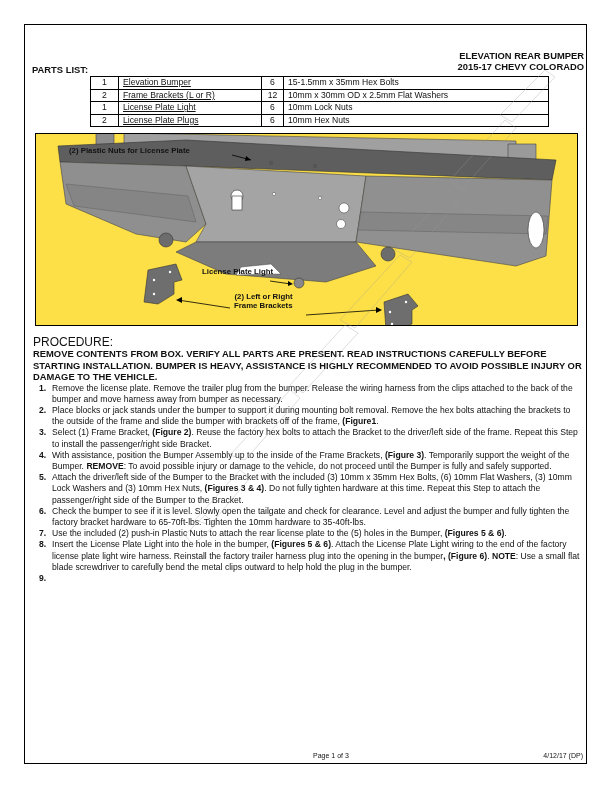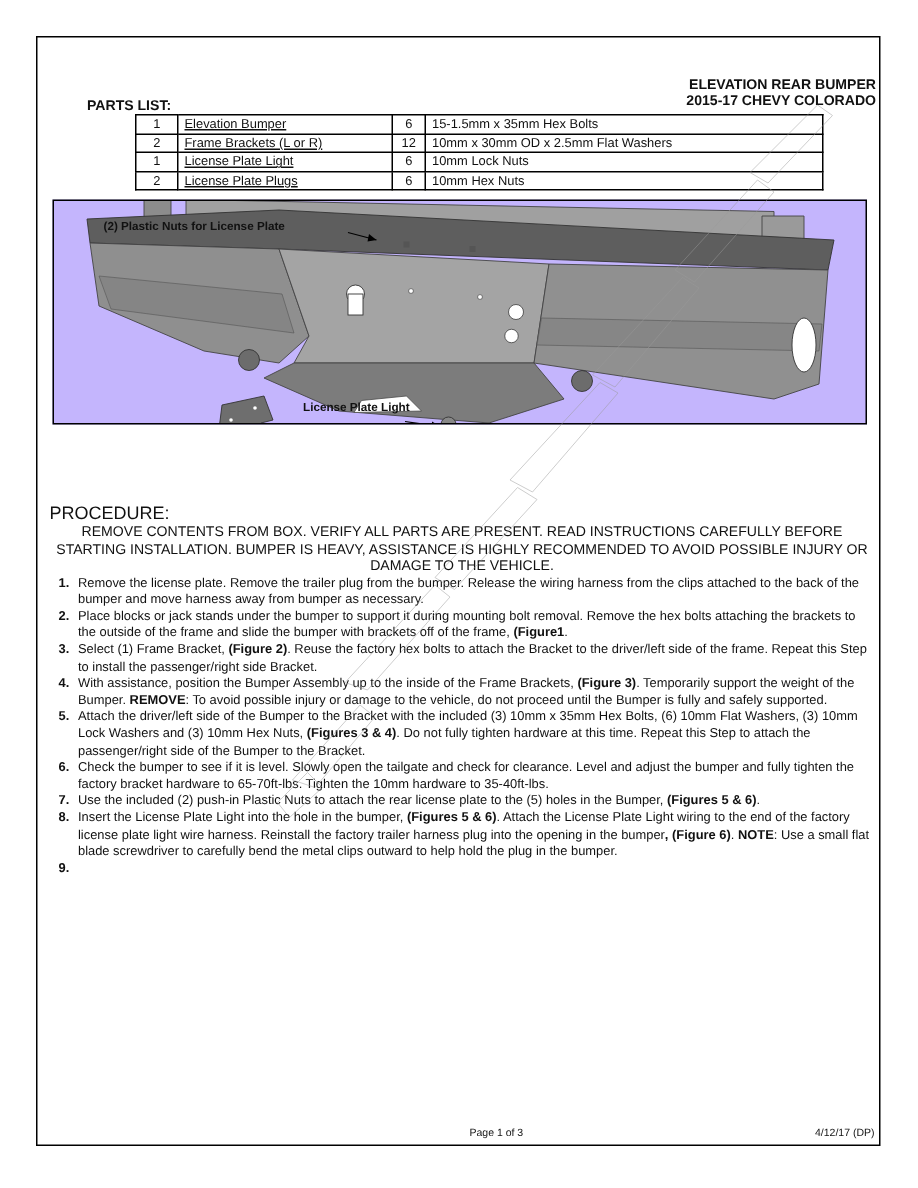--- a/index.html
+++ b/index.html
@@ -2,34 +2,34 @@
 <html><head>
 <meta charset="utf-8">
 <style>
   html, body { margin:0; padding:0; background:#ffffff; }
   body { width:612px; height:792px; position:relative; overflow:hidden;
          font-family:"Liberation Sans", sans-serif; color:#111; }
   .page-border { position:absolute; left:24px; top:24px; width:563px; height:740px;
                  border:1px solid #000; box-sizing:border-box; }
   .doc-title { position:absolute; right:28px; top:34px; text-align:right;
                font-weight:bold; font-size:9.4px; line-height:11px;margin-top:16px; }
-  .parts-label { position:absolute; left:58px; top:64px; font-weight:bold; font-size:9.4px; }
+  .parts-label { position:absolute; left:32px; top:64px; font-weight:bold; font-size:9.4px; }
   table.parts { position:absolute; left:90px; top:76px; border-collapse:collapse;
                 font-size:8.6px; }
   table.parts td { border:1px solid #000; padding:0 4px; height:11.5px; line-height:11px; }
   table.parts td.qty { width:27px; text-align:center; padding:0; }
   table.parts td.name { width:134px;text-decoration:underline; }
   table.parts td.qty2 { width:21px; text-align:center; padding:0; }
   table.parts td.hw { width:256px; }
-  .figure { position:absolute; left:35px; top:133px; width:543px; height:150px;
-            border:1px solid #000; box-sizing:border-box; background:#c4b5fd; overflow:hidden; }
+  .figure { position:absolute; left:35px; top:133px; width:543px; height:193px;
+            border:1px solid #000; box-sizing:border-box; background:#fde047; overflow:hidden; }
   .fig-label { position:absolute; font-weight:bold; font-size:7.8px; line-height:9px; }
   .procedure { position:absolute; left:33px; top:337px; width:550px; }
   .proc-head { font-weight:normal; font-size:12px; line-height:11px; }
-  .warning { font-weight:normal; font-size:9.4px; line-height:11.5px;text-align:center; }
+  .warning { font-weight:bold; font-size:9.4px; line-height:11.5px; }
   ol.steps { margin:0; padding:0; list-style:none; font-size:8.6px; line-height:11.2px; }
   ol.steps li { position:relative; padding-left:19px; margin:0; }
   ol.steps li .num { position:absolute; left:6px; top:0; font-weight:bold; }
   b { font-weight:bold; }
   .footer-page { position:absolute; left:313px; top:752px; font-size:7px; }
   .footer-date { position:absolute; right:29px; top:752px; font-size:7px; }
   .watermark { position:absolute; left:0; top:0; width:612px; height:792px; pointer-events:none; }
 </style>
 </head>
 <body>

